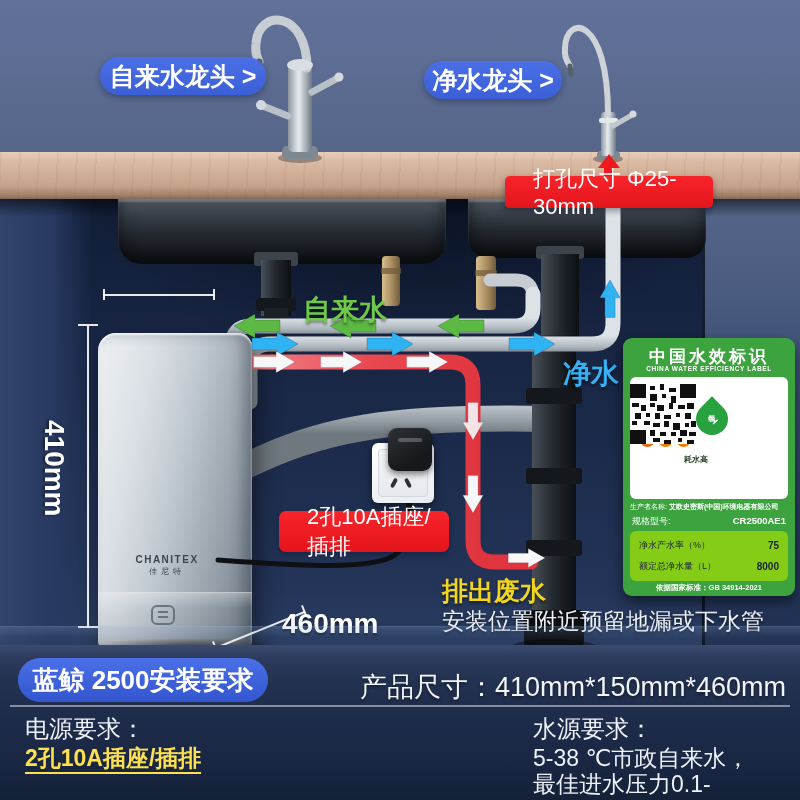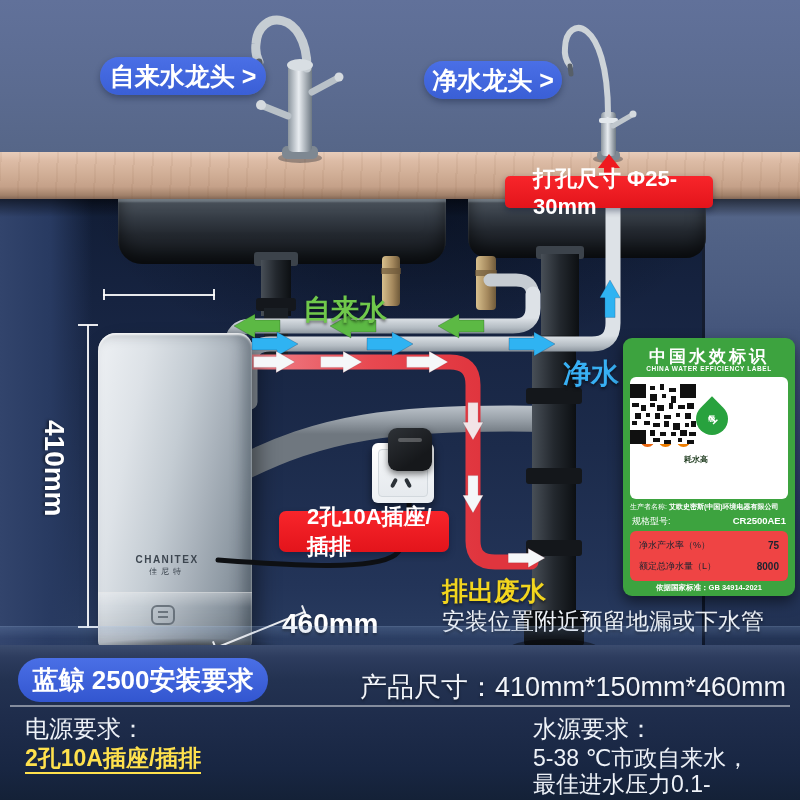--- a/index.html
+++ b/index.html
@@ -55,21 +55,21 @@
   .device-shadow{left:92px;top:638px;width:190px;height:16px;border-radius:50%;
         background:radial-gradient(ellipse,rgba(0,0,0,.5),rgba(0,0,0,0) 70%);}
 
   
   .pill{background:linear-gradient(180deg,#4a6fe6,#3a5fd6);border-radius:20px;color:#fff;
         font-weight:bold;font-size:25px;display:flex;align-items:center;justify-content:center;
         box-shadow:0 3px 6px rgba(10,20,50,.35);}
   .pill-tap{left:100px;top:57px;width:166px;height:38px;}
   .pill-pure{left:424px;top:61px;width:138px;height:38px;}
   .red-label{background:linear-gradient(180deg,#f8252b,#e3141b);border-radius:5px;color:#fff;
-        font-weight:bold;display:flex;align-items:center;justify-content:center;
+        font-weight:normal;display:flex;align-items:center;justify-content:center;
         box-shadow:0 3px 6px rgba(10,20,50,.4);padding-left:28px;}
   .hole-label{left:505px;top:176px;width:208px;height:32px;font-size:22px;}
   .hole-arrow-head{left:598px;top:154px;width:0;height:0;
         border-left:11px solid transparent;border-right:11px solid transparent;border-bottom:14px solid #ef1a1f;}
   .hole-arrow-stem{left:604px;top:167px;width:10px;height:11px;background:#ef1a1f;}
   .socket-label{left:279px;top:511px;width:170px;height:41px;font-size:22px;border-radius:7px;}
 
   
   .flow-label{font-weight:bold;text-shadow:0 2px 3px rgba(0,0,0,.5);}
   .flow-tap{left:303px;top:291px;font-size:28px;color:#6fc84b;}
@@ -104,21 +104,21 @@
   .plug{left:388px;top:428px;width:44px;height:43px;border-radius:9px;
         background:linear-gradient(145deg,#2e3237,#16181b 70%);box-shadow:0 3px 6px rgba(0,0,0,.5);}
   .plug-mark{left:398px;top:438px;width:24px;height:4px;background:rgba(255,255,255,.25);border-radius:2px;}
 
   
   .eff{left:623px;top:338px;width:172px;height:258px;background:#3da33f;border-radius:9px;
        box-shadow:0 6px 14px rgba(0,0,0,.5);color:#fff;}
   .eff-title{left:0;top:7px;width:172px;text-align:center;font-size:17px;font-weight:bold;letter-spacing:3px;}
   .eff-sub{left:0;top:27px;width:172px;text-align:center;font-size:6.5px;font-weight:bold;letter-spacing:.6px;}
   .eff-p1{left:7px;top:39px;width:158px;height:122px;background:#fff;border-radius:6px;}
-  .eff-p2{left:7px;top:193px;width:158px;height:50px;background:#ef4444;border-radius:6px;
+  .eff-p2{left:7px;top:193px;width:158px;height:50px;background:#84cc16;border-radius:6px;
           display:flex;flex-direction:column;justify-content:space-around;padding:4px 9px;}
   .hk{position:absolute;font-size:8px;font-weight:bold;color:#1d3a1d;}
   .hk-low{left:10px;top:7px;}
   .hk-high{left:10px;top:77px;margin-left:44px;}
   .drop{position:absolute;transform:rotate(45deg);border-radius:0 50% 50% 50%;}
   .drop span{position:absolute;left:0;top:0;width:100%;height:100%;transform:rotate(-45deg);
              display:flex;align-items:center;justify-content:center;color:#fff;font-weight:bold;}
   .d15{width:15px;height:15px;}
   .d15 span{font-size:8px;}
   .dbig{width:32px;height:32px;}

